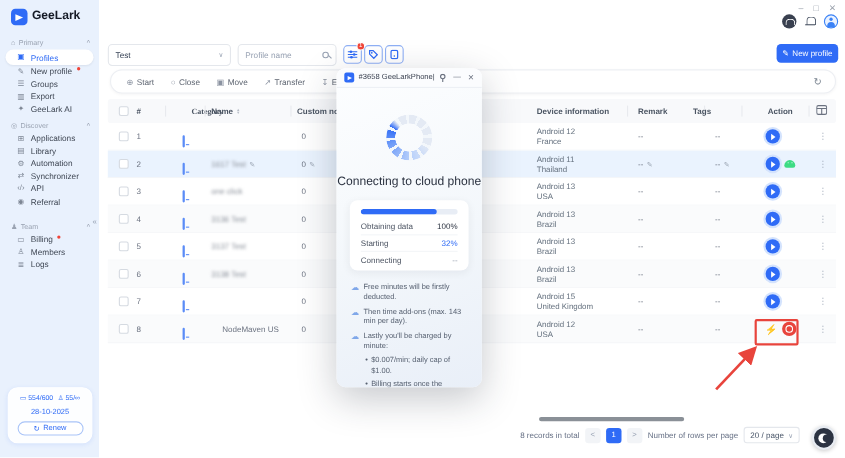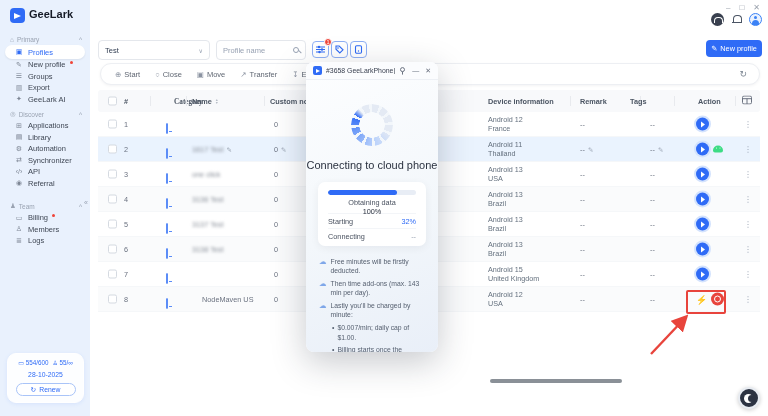--- a/index.html
+++ b/index.html
@@ -112,21 +112,21 @@
     background:
       repeating-conic-gradient(rgba(255,255,255,0) 0deg 21deg, #f3f7fb 21deg 30deg),
       conic-gradient(from -40deg, #e4eaf4 0deg 150deg, #bcd3fb 210deg, #6f9cf8 290deg, #2f6bf6 340deg, #e4eaf4 360deg);
     -webkit-mask:radial-gradient(circle, transparent 12.5px, #000 13px);
     mask:radial-gradient(circle, transparent 12.5px, #000 13px); }
   .m-heading { text-align:center; margin-top:13px; font-size:11px; color:#2b3240; }
   .m-card { margin:11px 12px 0; background:#fff; border-radius:7px; box-shadow:0 2px 8px rgba(16,24,40,.06); padding:8px 10px 3px; }
   .m-bar { height:5px; border-radius:3px; background:#e8edf5; overflow:hidden; margin-bottom:3px; }
   .m-bar-fill { height:100%; border-radius:3px; background:#2f6bf6; }
   .m-step { display:flex; justify-content:space-between; align-items:center; height:15px; font-size:7.3px; color:#4a5260; border-top:1px solid #f3f5f8; }
-  .m-step:first-of-type { border-top:none;flex-direction:column; }
+  .m-step:first-of-type { border-top:none; }
   .m-step .val-dark { color:#2b3240; }
   .m-step .val-blue { color:#2f6bf6; }
   .m-step .val-gray { color:#9aa3b2; }
   .m-notes { margin:11px 13px 0; }
   .m-note { display:flex; gap:4px; font-size:6.8px; line-height:9.3px; color:#566070; margin-bottom:3.5px; }
   .m-note .cloud { color:#7fa7e9; font-size:7.5px; line-height:9px; flex:none; }
   .m-bullet { display:flex; gap:3px; font-size:6.8px; line-height:9.3px; color:#566070; margin:0 0 3px 13px; }
 </style>
 </head>
 <body>
@@ -397,20 +397,31 @@
   <svg class="anno-arrow" width="56" height="52" viewBox="0 0 56 52">
     <defs>
         <marker id="ah" markerWidth="7" markerHeight="7" refX="5" refY="3.5" orient="auto">
           <path d="M0,0 L7,3.5 L0,7 Z" fill="#e8443c"></path>
         </marker>
       </defs>
     <line x1="11" y1="46" x2="45" y2="10" stroke="#e8443c" stroke-width="2.4" marker-end="url(#ah)"></line>
   </svg>
 
   <div class="hscroll"></div>
+  <div class="pagination">
+    <span>8 records in total</span>
+    <span class="pg-btn">&lt;</span>
+    <span class="pg-cur">1</span>
+    <span class="pg-btn">&gt;</span>
+    <span>Number of rows per page</span>
+    <span class="pg-select">
+      <span>20 / page</span>
+      <span style="color:#98a2b3;font-size:6px;">∨</span>
+    </span>
+  </div>
   <div class="mascot"></div>
 
   <div class="modal">
     <div class="m-head">
       <span class="m-logo"></span>
       <span class="m-title">#3658 GeeLarkPhone|NodeMaven US</span>
       <span class="m-ctl">
         <svg width="7" height="8" viewBox="0 0 7 8">
             <circle cx="3.5" cy="2.6" r="2" fill="none" stroke="#6b7280" stroke-width="1"></circle>
             <line x1="3.5" y1="4.6" x2="3.5" y2="7.6" stroke="#6b7280" stroke-width="1"></line>

